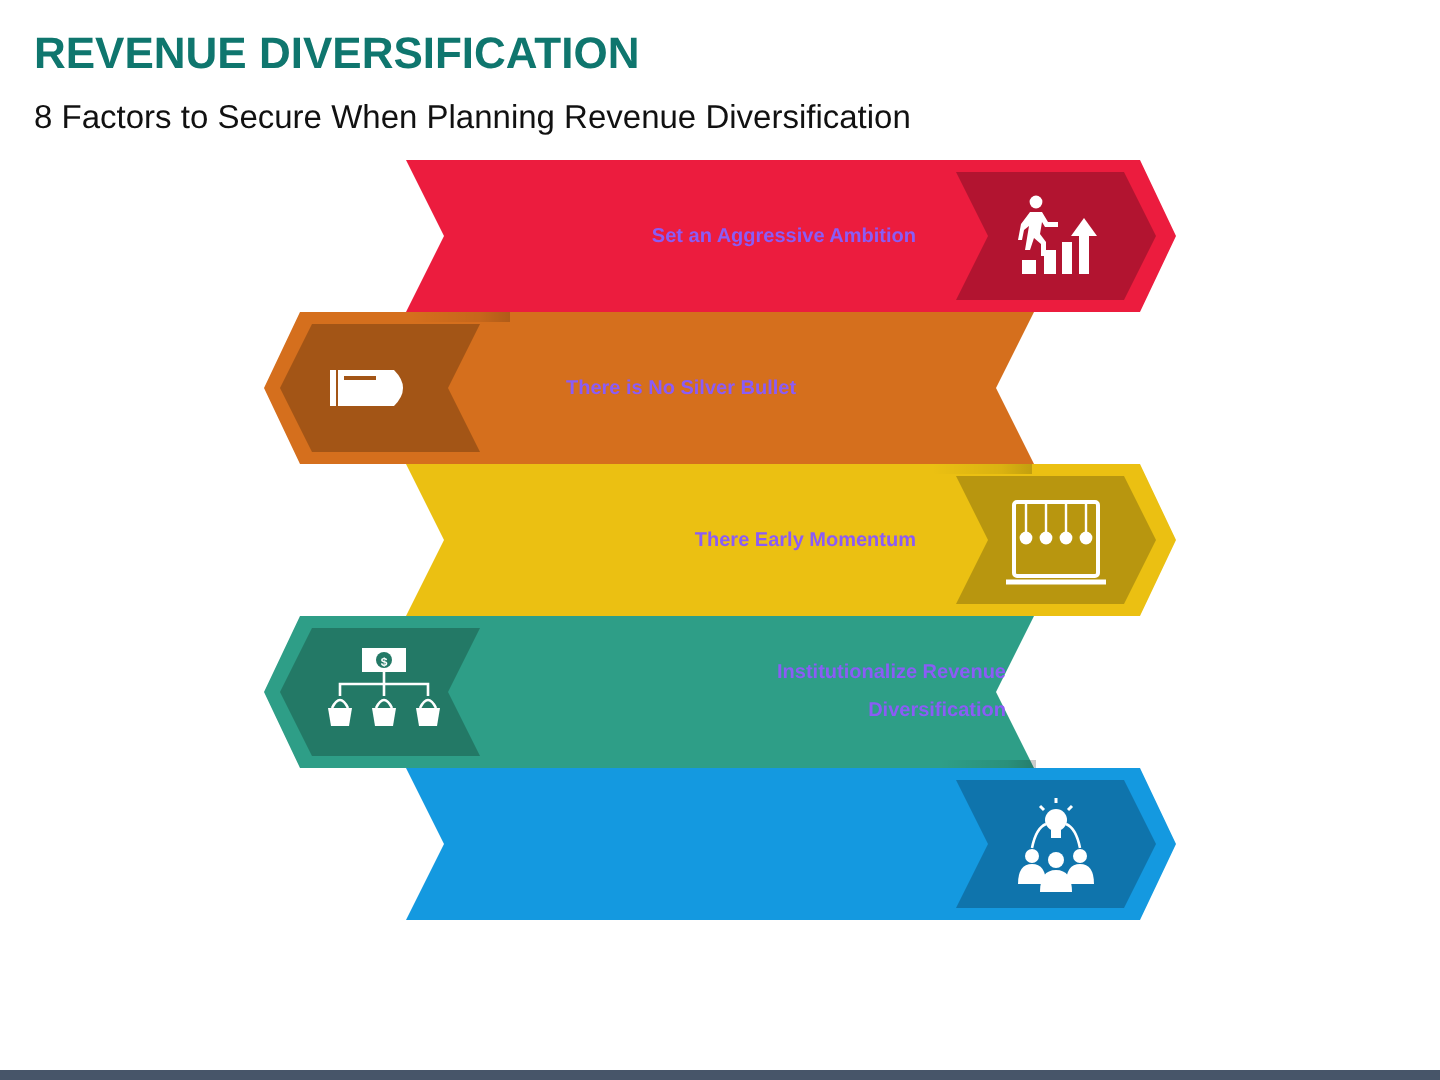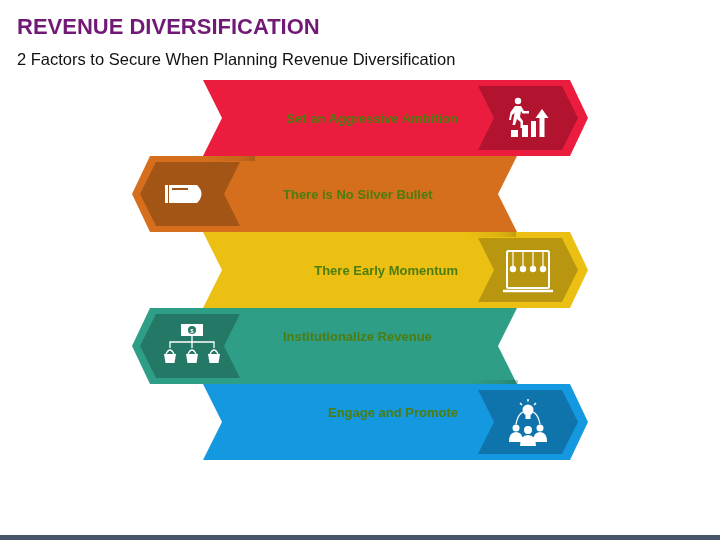--- a/index.html
+++ b/index.html
@@ -1,30 +1,30 @@
 <!DOCTYPE html>
 <html><head>
 <meta charset="utf-8">
 <style>
   html, body { margin:0; padding:0; }
   body { width:720px; height:540px; background:#ffffff; position:relative; overflow:hidden;
          font-family:"Liberation Sans", "DejaVu Sans", sans-serif; }
-  .title { position:absolute; left:17px; top:14px; font-size:22px; font-weight:bold; color:#701a75; letter-spacing:0px; }
+  .title { position:absolute; left:17px; top:14px; font-size:22px; font-weight:bold; color:#0f766e; letter-spacing:0px; }
   .subtitle { position:absolute; left:17px; top:50px; font-size:16.5px; color:#111; }
   svg.diagram { position:absolute; left:0; top:0; }
-  .label { position:absolute; color:#4d7c0f; font-size:13px; font-weight:bold; line-height:19px; }
+  .label { position:absolute; color:#8b5cf6; font-size:10px; font-weight:bold; line-height:19px; }
   .label.right { text-align:right; }
   .label.left { text-align:left;margin-left:12px; }
   .footer { position:absolute; left:0; bottom:0; width:720px; height:5px; background:#475569; }
 </style>
 </head>
 <body>
 
 <div class="title">REVENUE DIVERSIFICATION</div>
-<div class="subtitle">2 Factors to Secure When Planning Revenue Diversification</div>
+<div class="subtitle">8 Factors to Secure When Planning Revenue Diversification</div>
 
 <svg class="diagram" width="720" height="540" viewBox="0 0 720 540">
   <defs>
     <linearGradient id="shadeR" x1="0" y1="0" x2="1" y2="0">
       <stop offset="0" stop-color="#000" stop-opacity="0"></stop>
       <stop offset="0.7" stop-color="#000" stop-opacity="0.15"></stop>
       <stop offset="1" stop-color="#000" stop-opacity="0.35"></stop>
     </linearGradient>
   </defs>
 
@@ -117,20 +117,20 @@
 
 <div class="label right" style="left:250px; top:109px; width:208px;">
   <span>Set an Aggressive Ambition</span>
 </div>
 <div class="label left" style="left:271px; top:185px; width:220px;">
   <span>There is No Silver Bullet</span>
 </div>
 <div class="label right" style="left:250px; top:261px; width:208px;">
   <span>There Early Momentum</span>
 </div>
-<div class="label left" style="left:271px; top:327px; width:220px;">
+<div class="label left" style="left:271px; top:327px; width:220px;text-align:right;">
   <div>Institutionalize Revenue</div>
+  <div>Diversification</div>
 </div>
 <div class="label right" style="left:250px; top:403px; width:208px;">
-  <div>Engage and Promote</div>
 </div>
 
 <div class="footer"></div>
 
 </body></html>

